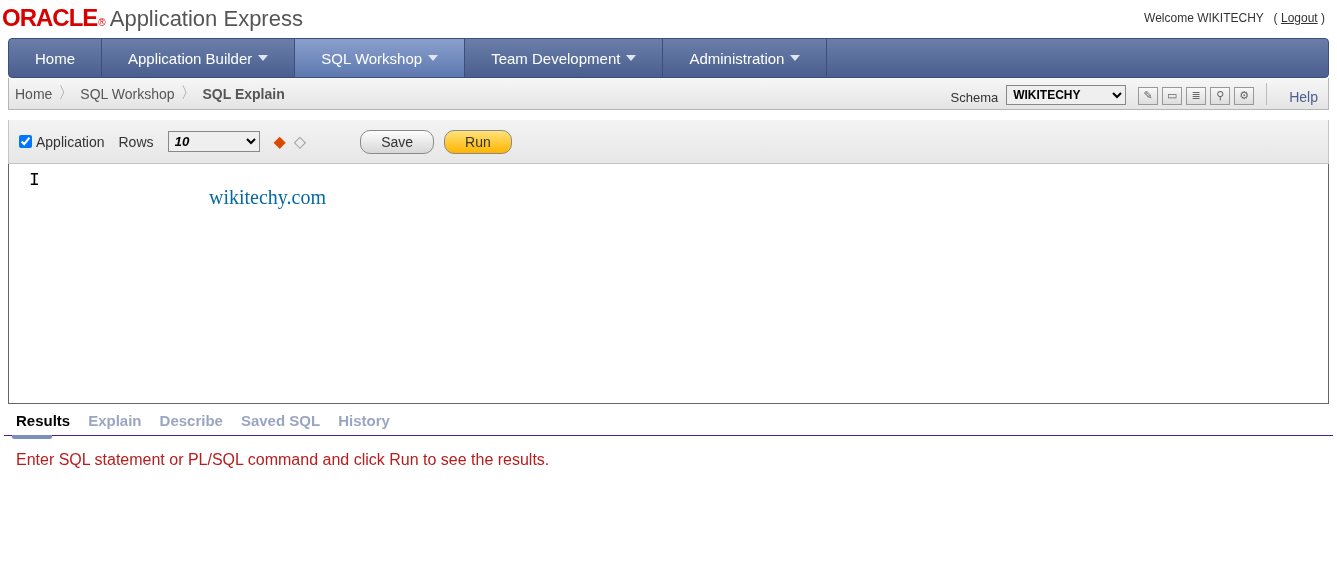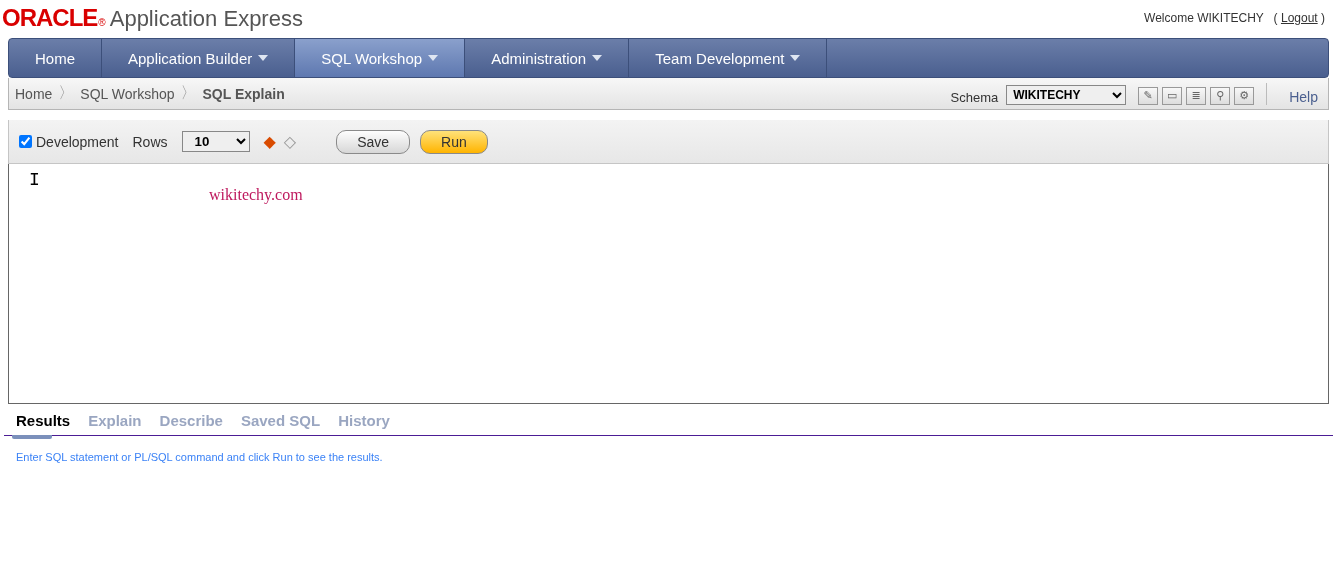--- a/index.html
+++ b/index.html
@@ -31,41 +31,41 @@
   .schema-sel { font-size: 12px; font-weight: bold; padding: 1px 2px; width: 120px; border: 1px solid #888; }
   .iconrow { display: flex; gap: 4px; margin-left: 4px; }
   .tool-icon { width: 20px; height: 18px; border: 1px solid #999; background: linear-gradient(#f8f8f8,#ddd); display: inline-flex; align-items: center; justify-content: center; font-size: 11px; color: #666; cursor: pointer; }
   .help-link { color: #4a5f8f; font-size: 14px; margin-left: 10px; margin-right: 4px; cursor: pointer; }
   .vsep { width: 1px; height: 22px; background: #bbb; margin: 0 4px; }
 
   
   .toolbar { display: flex; align-items: center; background: linear-gradient(#f3f3f3,#e7e7e7); border: 1px solid #c5c5c5; border-top: none; margin: 10px 8px 0 8px; height: 44px; padding: 0 10px; gap: 14px; }
   .chk { display: flex; align-items: center; gap: 4px; font-size: 14px; }
   .rows-lbl { font-size: 14px; }
-  .rows-sel { font-weight: bold; width: 68px; border: 1px solid #888; padding: 1px 8px; }
+  .rows-sel { font-weight: bold; width: 92px; border: 1px solid #888; padding: 1px 2px; font-style: italic; }
   .mini-icons { display: flex; gap: 8px; align-items: center; }
   .mini { font-size: 16px; cursor: pointer; }
-  .btns { display: flex; gap: 10px; margin-left: 26px; }
+  .btns { display: flex; gap: 10px; margin-left: 40px; }
   .btn { border: 1px solid #8a8a8a; border-radius: 10px; padding: 3px 20px; font-size: 14px; cursor: pointer; }
   .btn-save { background: linear-gradient(#fdfdfd,#d7d7d7); color: #333; }
   .btn-run { background: linear-gradient(#ffe27a,#ffb400); color: #333; font-weight: 500; }
 
   
   .editor { margin: 0 8px; border: 1px solid #666; border-top: none; height: 240px; position: relative; background: #fff; }
   .cursor { position: absolute; left: 20px; top: 6px; font-family: "Courier New", monospace; font-size: 18px; color: #000; }
-  .watermark { position: absolute; left: 200px; top: 22px; font-family: "Times New Roman", serif; font-size: 16px; color: #be185d; text-align: right; }
+  .watermark { position: absolute; left: 200px; top: 22px; font-family: "Times New Roman", serif; font-size: 20px; color: #0369a1; text-align: right; }
 
   
   .tabs { display: flex; gap: 18px; padding: 8px 8px 2px 12px; font-size: 15px; border-bottom: 1px solid #4c1d95; margin: 0 4px; }
   .tab { color: #9aa6c1; font-weight: bold; cursor: pointer; padding-bottom: 4px; }
   .tab.active { color: #000; }
   .tab-underline { height: 4px; background: #7b90bb; width: 40px; margin-left: 12px; margin-top: -1px; border-radius: 0 0 2px 2px; }
 
   
-  .result-msg { padding: 12px 16px; font-size: 11px; color: #3b82f6; }
+  .result-msg { padding: 12px 16px; font-size: 16px; color: #b91c1c; }
 </style>
 </head>
 <body>
 
 <div class="header">
   <div class="logo">
     <span class="logo-oracle">ORACLE</span>
     <span class="logo-reg">®</span>
     <span class="logo-app">Application Express</span>
   </div>
@@ -82,25 +82,25 @@
   </div>
   <div class="nav-item">
     <span>Application Builder</span>
     <span class="caret"></span>
   </div>
   <div class="nav-item active">
     <span>SQL Workshop</span>
     <span class="caret"></span>
   </div>
   <div class="nav-item">
-    <span>Administration</span>
+    <span>Team Development</span>
     <span class="caret"></span>
   </div>
   <div class="nav-item">
-    <span>Team Development</span>
+    <span>Administration</span>
     <span class="caret"></span>
   </div>
 </div>
 
 <div class="bcbar">
   <div class="bc">
     <span>Home</span>
     <span class="bc-sep">〉</span>
     <span>SQL Workshop</span>
     <span class="bc-sep">〉</span>
@@ -119,21 +119,21 @@
       <span class="tool-icon">⚙</span>
     </div>
     <span class="vsep"></span>
     <span class="help-link">Help</span>
   </div>
 </div>
 
 <div class="toolbar">
   <label class="chk">
     <input type="checkbox" checked="" style="">
-    <span>Development</span>
+    <span>Application</span>
   </label>
   <span class="rows-lbl">Rows</span>
   <select class="rows-sel">
     <option>10</option>
   </select>
   <div class="mini-icons">
     <span class="mini" style="color:#d94b00">◆</span>
     <span class="mini" style="color:#999">◇</span>
   </div>
   <div class="btns">

